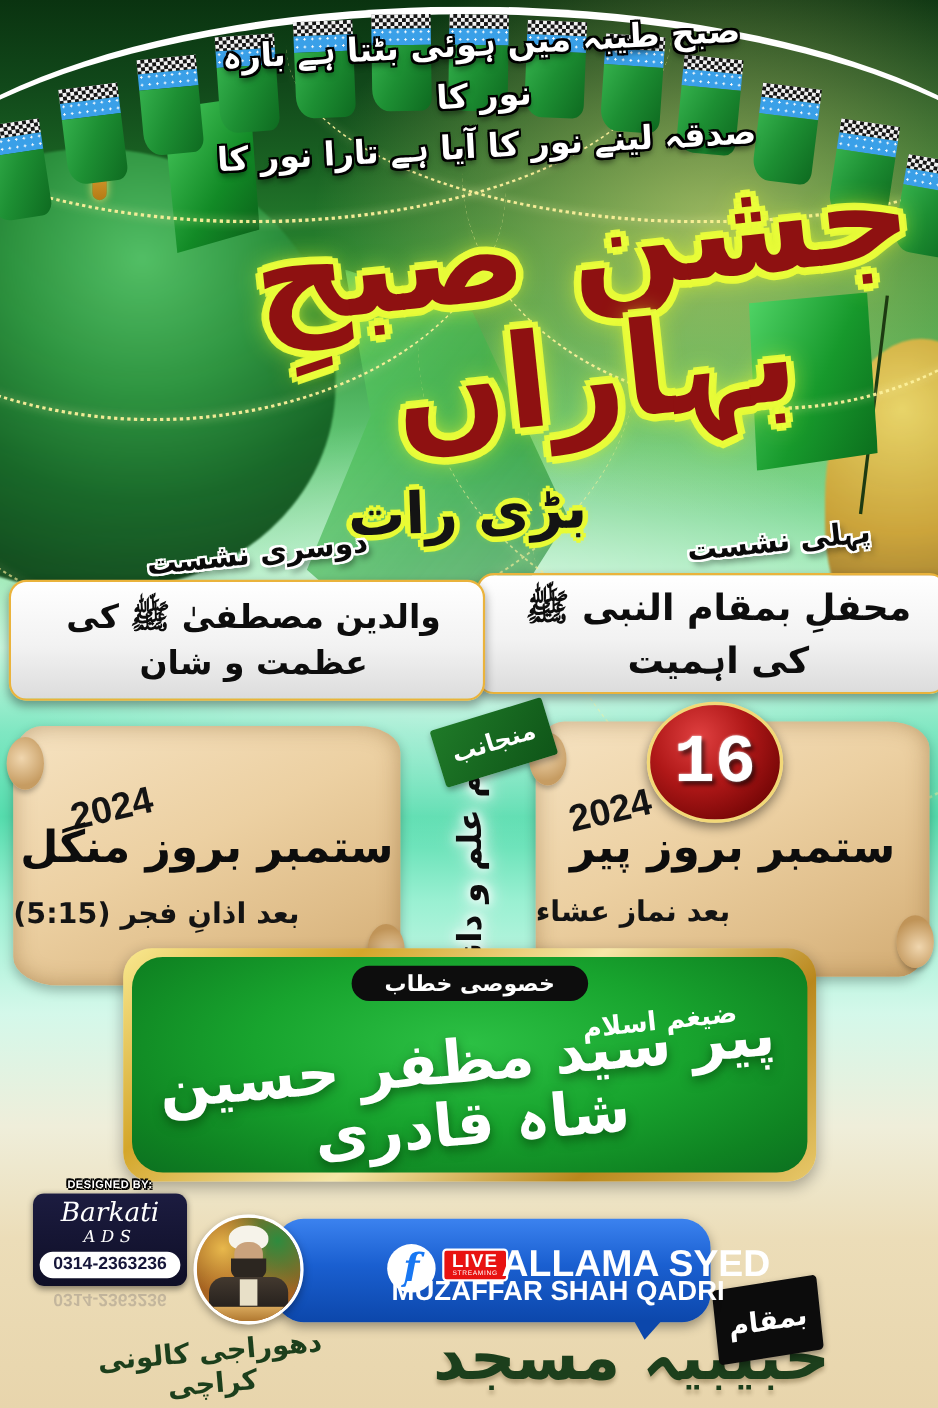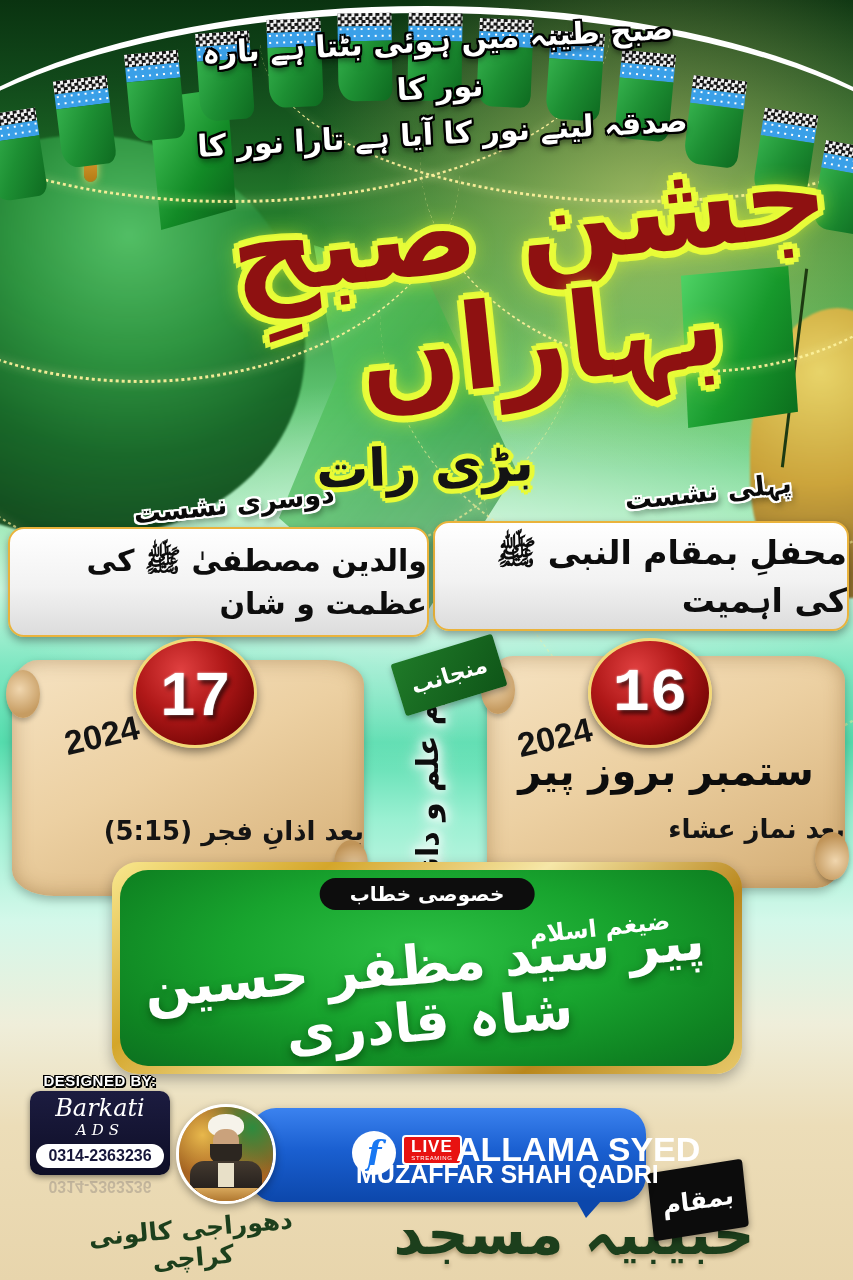--- a/index.html
+++ b/index.html
@@ -52,21 +52,21 @@
   .subtitle{left:200px;top:436px;width:450px;text-align:center;font-size:52px;font-weight:bold;color:#141414;
     transform:rotate(-2deg);
     text-shadow:0 0 8px #e9fb36,3px 3px 0 #e9fb36,-3px -3px 0 #e9fb36,3px -3px 0 #e9fb36,-3px 3px 0 #e9fb36,5px 0 0 #e9fb36,-5px 0 0 #e9fb36,0 5px 0 #e9fb36,0 -5px 0 #e9fb36;}
   
   .session-header{font-size:27px;font-weight:bold;color:#0a0a0a;transform:rotate(-6deg);text-align:center;
     text-shadow:2px 0 0 #fff,-2px 0 0 #fff,0 2px 0 #fff,0 -2px 0 #fff,2px 2px 0 #fff,-2px -2px 0 #fff,2px -2px 0 #fff,-2px 2px 0 #fff,3px 5px 6px rgba(0,0,0,.45);}
   .hdr1{left:588px;top:476px;width:240px;}
   .hdr2{left:104px;top:488px;width:260px;}
   .panel{background:linear-gradient(180deg,#ffffff 0%,#f2f2f2 55%,#dcdcdc 100%);
     border:2px solid #eab33c;border-radius:16px;box-shadow:0 4px 9px rgba(0,0,0,.35);
-    display:flex;align-items:center;justify-content:center;color:#0d0d0d;font-weight:bold;text-align:right;}
+    display:flex;align-items:center;justify-content:center;color:#0d0d0d;font-weight:bold;text-align:center;padding-left:12px;}
   .pnl1{left:433px;top:521px;width:412px;height:106px;font-size:33px;}
   .pnl2{left:8px;top:527px;width:417px;height:106px;font-size:30px;}
   
   .scroll{background:linear-gradient(155deg,#f6e3c2 0%,#ecd0a2 45%,#dfbd89 75%,#d2ab72 100%);
     border-radius:26px 38px 28px 42px/32px 24px 38px 26px;
     box-shadow:inset 0 0 20px rgba(120,80,30,.4), 0 4px 10px rgba(0,0,0,.25);}
   .scroll::before{content:"";position:absolute;left:-6px;top:10px;width:34px;height:48px;border-radius:50%;
     background:radial-gradient(circle at 40% 40%,#f0d6ae,#c69c62 70%);box-shadow:0 3px 5px rgba(0,0,0,.25);}
   .scroll::after{content:"";position:absolute;right:-4px;bottom:8px;width:34px;height:48px;border-radius:50%;
     background:radial-gradient(circle at 60% 60%,#f0d6ae,#c09458 70%);box-shadow:0 3px 5px rgba(0,0,0,.25);}
@@ -75,21 +75,21 @@
   .date-circle{width:118px;height:104px;border-radius:50%;z-index:4;
     background:radial-gradient(circle at 38% 28%, #e04040 0%, #b01818 42%, #7c0808 75%, #5a0404 100%);
     border:3px solid #f2d878;box-shadow:0 4px 10px rgba(0,0,0,.45);
     display:flex;align-items:center;justify-content:center;color:#fff;
     font-family:"Liberation Sans",sans-serif;font-weight:bold;font-size:62px;
     text-shadow:3px 4px 4px rgba(0,0,0,.6),0 0 2px #fff;}
   .c16{left:588px;top:638px;font-family:Liberation Mono, monospace;}
   .c17{left:133px;top:638px;}
   .year{font-family:"Liberation Sans",sans-serif;font-weight:bold;font-size:34px;color:#141414;transform:rotate(-13deg);}
   .dateline{width:100%;text-align:center;font-size:40px;font-weight:bold;color:#0d0d0d;}
-  .timeline{width:100%;text-align:right;font-size:26px;font-weight:bold;color:#141414;}
+  .timeline{width:100%;text-align:left;font-size:26px;font-weight:bold;color:#141414;}
   
   .ribbon{left:396px;top:648px;width:106px;height:54px;background:linear-gradient(135deg,#1f7a28,#0f5518);
     transform:rotate(-17deg);display:flex;align-items:center;justify-content:center;color:#fff;
     font-size:22px;font-weight:bold;box-shadow:0 3px 6px rgba(0,0,0,.35);border-radius:3px;z-index:3;}
   .orgname{left:350px;top:692px;width:154px;height:200px;display:flex;align-items:center;justify-content:center;
     transform:rotate(-90deg);font-size:30px;font-weight:bold;color:#0d0d0d;white-space:nowrap;
     text-shadow:0 0 8px #fff,0 0 14px #fff,0 0 20px #fff;z-index:2;}
   
   .gbanner{left:112px;top:862px;width:630px;height:212px;border-radius:26px;padding:8px;box-sizing:border-box;
     background:linear-gradient(140deg,#f9e88f 0%,#d4a62a 25%,#f6e7a8 50%,#b9871c 75%,#e8c96a 100%);
@@ -97,21 +97,21 @@
   .gbanner-in{position:relative;width:100%;height:100%;border-radius:28px;overflow:hidden;
     background:radial-gradient(ellipse at 50% 40%, #2cc044 0%, #18a42e 45%, #0f8322 80%, #0c7020 100%);}
   .special-pill{position:absolute;top:8px;left:50%;transform:translateX(-50%);background:#0d0d0d;color:#fff;
     font-size:20px;font-weight:bold;padding:4px 30px;border-radius:999px;white-space:nowrap;}
   .speaker-title{position:absolute;top:44px;right:64px;color:#fff;font-size:24px;font-weight:bold;transform:rotate(-6deg);}
   .speaker-name{position:absolute;left:10px;right:10px;top:58px;bottom:6px;display:flex;align-items:center;justify-content:center;
     color:#fff;font-size:54px;font-weight:bold;transform:rotate(-5deg);line-height:1.05;text-align:center;
     text-shadow:0 4px 10px rgba(0,45,0,.55);}
   
   .designedby{left:30px;top:1072px;width:140px;text-align:center;z-index:6;}
-  .db-label{font-family:"Liberation Sans",sans-serif;font-size:15px;font-weight:bold;color:#fff;letter-spacing:.5px;
+  .db-label{font-family:"Liberation Sans",sans-serif;font-size:10px;font-weight:bold;color:#fff;letter-spacing:.5px;
     text-shadow:1.5px 0 0 #000,-1.5px 0 0 #000,0 1.5px 0 #000,0 -1.5px 0 #000,1.5px 1.5px 0 #000,-1.5px -1.5px 0 #000;}
   .db-box{margin-top:2px;background:linear-gradient(180deg,#1c1c40,#0e0e26);border-radius:10px;
     padding:5px 6px 7px;box-shadow:0 2px 6px rgba(0,0,0,.45);}
   .db-name{font-family:"DejaVu Serif",serif;font-style:italic;color:#fff;font-size:24px;line-height:1.05;}
   .db-name2{font-family:"DejaVu Serif",serif;font-style:italic;color:#fff;font-size:15px;letter-spacing:5px;}
   .db-phone{margin-top:5px;background:#fff;border-radius:999px;color:#16163a;font-weight:bold;font-size:16px;
     font-family:"Liberation Sans",sans-serif;padding:3px 0;}
   .db-reflect{margin-top:2px;transform:scaleY(-1);opacity:.18;color:#16163a;font-weight:bold;font-size:16px;
     font-family:"Liberation Sans",sans-serif;}
   .photo{left:176px;top:1104px;width:94px;height:94px;border-radius:50%;border:3px solid #fff;overflow:hidden;z-index:7;
@@ -253,23 +253,23 @@
 
   <div class="abs scroll scr1">
     <div class="abs year" style="left:30px;top:62px;">2024</div>
     <div class="abs timeline" dir="rtl" style="top:158px;">بعد نماز عشاء</div>
     <div class="abs dateline" dir="rtl" style="top:92px;">ستمبر بروز پیر</div>
   </div>
   <div class="abs date-circle c16">16</div>
 
   <div class="abs scroll scr2">
     <div class="abs year" style="left:52px;top:56px;">2024</div>
+    <div class="abs dateline" dir="rtl" style="top:88px;">ستمبر بروز منگل</div>
     <div class="abs timeline" dir="rtl" style="top:156px;">بعد اذانِ فجر (5:15)</div>
   </div>
-  <div class="abs date-circle c17">17</div>
 
   <div class="abs ribbon" dir="rtl">منجانب</div>
   <div class="abs orgname" dir="rtl">بزم علم و دانش</div>
 
   <div class="abs gbanner">
     <div class="gbanner-in">
       <div class="special-pill" dir="rtl">خصوصی خطاب</div>
       <div class="speaker-title" dir="rtl">ضیغم اسلام</div>
       <div class="speaker-name" dir="rtl">پیر سید مظفر حسین شاہ قادری</div>
     </div>

